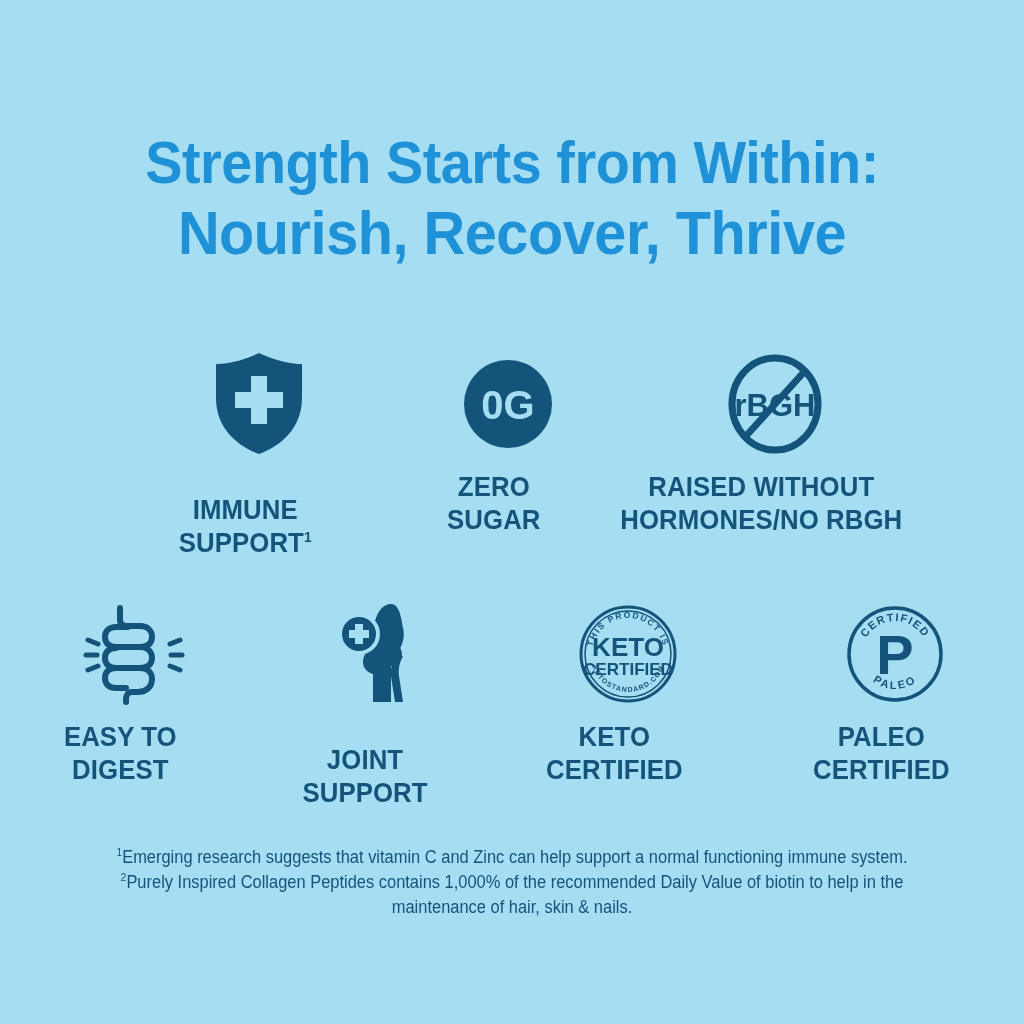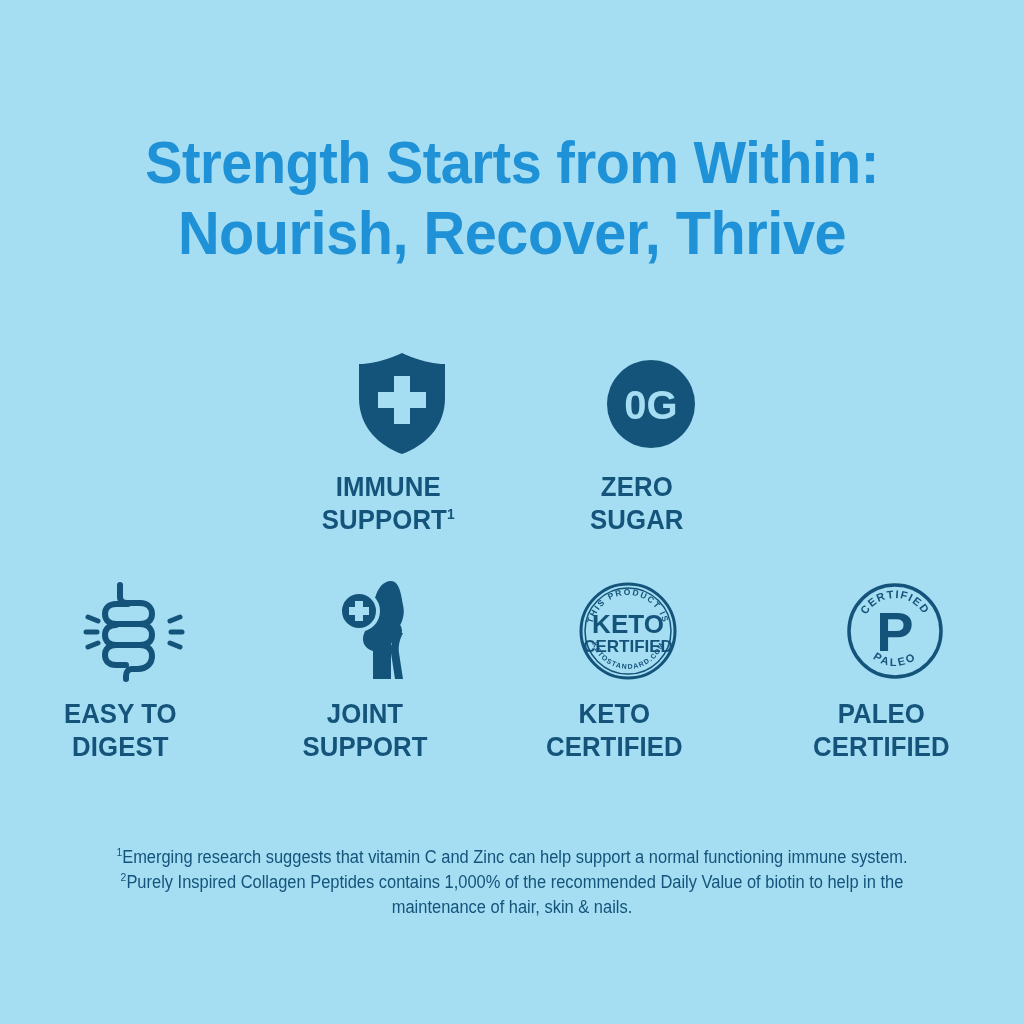--- a/index.html
+++ b/index.html
@@ -59,21 +59,21 @@
     justify-content: center;
   }
   .row.row2 { margin-top: 43px; }
 
   .cell {
     width: 236px;
     display: flex;
     flex-direction: column;
     align-items: center;
   }
-  .cell.c0 { width: 250px; }
+  .cell.c0 { width: 250px; gap: 23px; }
   .cell.c1 { width: 240px; }
   .cell.c2 { width: 248px; }
   .cell.c3 { width: 286px; }
 
   .icon-box {
     height: 104px;
     display: flex;
     align-items: center;
     justify-content: center;
     margin-left: 28px;
@@ -150,20 +150,33 @@
             <ellipse cx="46" cy="52" rx="44" ry="44" fill="#14537a"></ellipse>
             <text x="46" y="67" text-anchor="middle" font-family="Liberation Sans Narrow, Liberation Sans, sans-serif" font-weight="700" font-size="40" fill="#a5ddf2">0G</text>
           </svg>
         </div>
         <div class="label">
           <span class="ln">ZERO</span>
           <span class="ln">SUGAR</span>
         </div>
       </div>
 
+      <div class="cell c3">
+        <div class="icon-box">
+          <svg width="100" height="104" viewBox="0 0 100 104" aria-hidden="true">
+            <ellipse cx="50" cy="52" rx="43" ry="46" fill="none" stroke="#14537a" stroke-width="7"></ellipse>
+            <line x1="21" y1="84" x2="79" y2="20" stroke="#14537a" stroke-width="7" stroke-linecap="butt"></line>
+            <text x="50" y="64" text-anchor="middle" font-family="Liberation Sans Narrow, Liberation Sans, sans-serif" font-weight="700" font-size="31" fill="#14537a">rBGH</text>
+          </svg>
+        </div>
+        <div class="label">
+          <span class="ln">RAISED WITHOUT</span>
+          <span class="ln">HORMONES/NO RBGH</span>
+        </div>
+      </div>
 
     </div>
 
     <div class="row row2">
 
       <div class="cell c1">
         <div class="icon-box small">
           <svg width="104" height="104" viewBox="0 0 104 104" aria-hidden="true">
             <g fill="none" stroke="#14537a" stroke-width="6" stroke-linecap="round" stroke-linejoin="round">
               <path d="M38 6 L38 18 C38 22 41 24 45 24 L58 24"></path>

